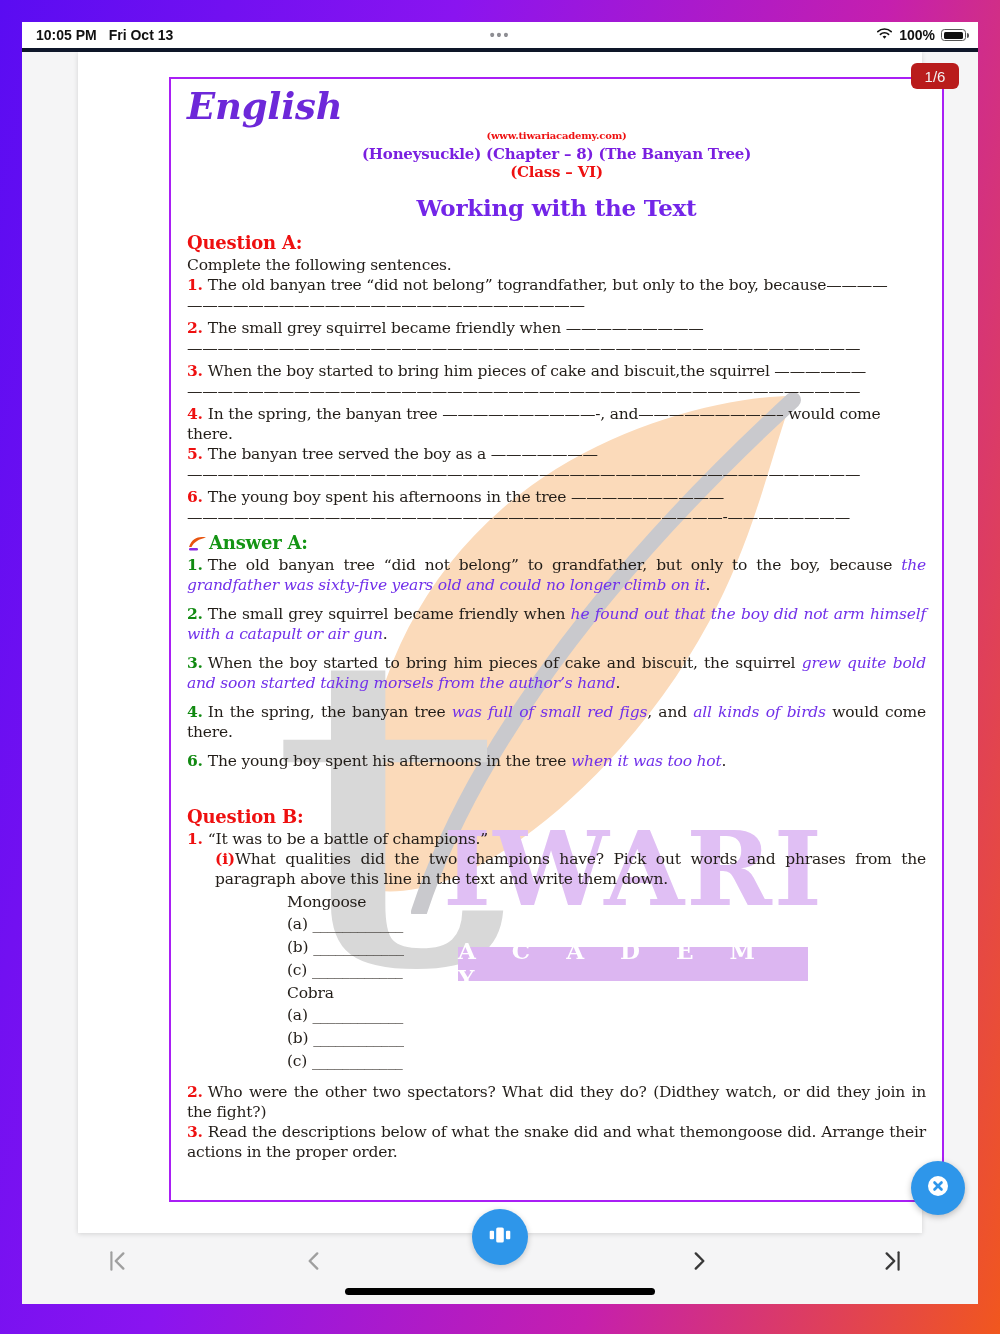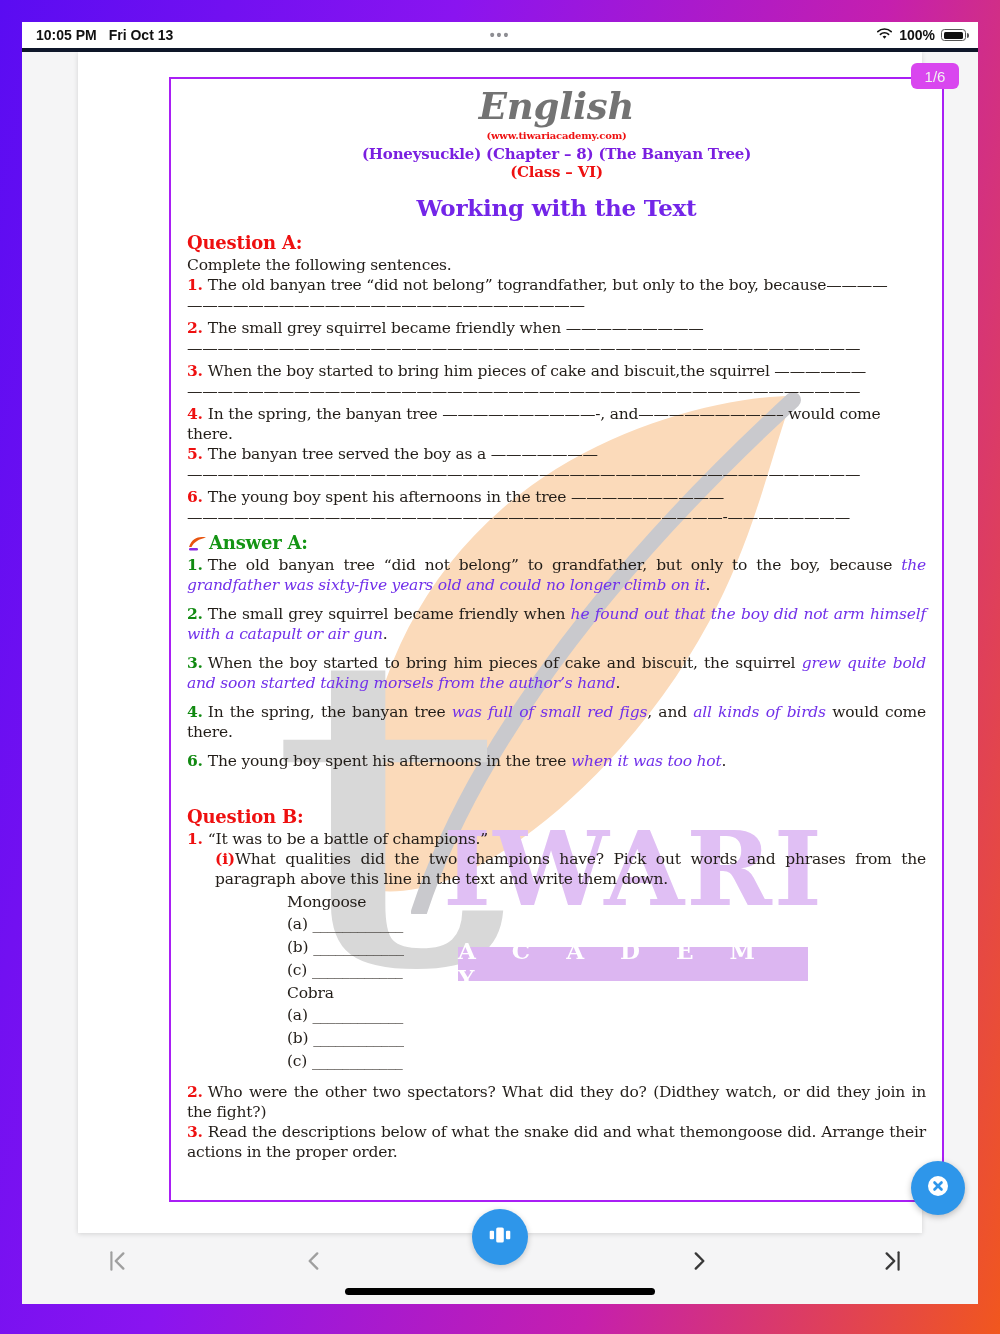--- a/index.html
+++ b/index.html
@@ -20,40 +20,40 @@
   .sb-center { position:absolute; left:0; right:0; text-align:center; color:#8e8e93; font-size:14px; letter-spacing:2px; font-weight:bold; }
   .sb-right { margin-left:auto; margin-right:12px; display:flex; align-items:center; gap:6px; font-weight:bold; }
   .battery { position:relative; width:25px; height:12px; border:1.5px solid #555; border-radius:3.5px; }
   .battery .fill { position:absolute; left:1.5px; top:1.5px; bottom:1.5px; width:19px; background:#111; border-radius:1.5px; }
   .battery .nub { position:absolute; right:-4px; top:3px; width:2.5px; height:5px; background:#555; border-radius:0 2px 2px 0; }
 
   
   .app { position:absolute; left:0; top:30px; right:0; bottom:0; background:#f5f5f6; }
   .pdf-page { position:absolute; left:56px; top:0; width:844px; height:1181px; background:#fff;
     box-shadow:0 1px 5px rgba(0,0,0,.14); }
-  .page-badge { position:absolute; left:889px; top:11px; width:48px; height:26px; background:#d946ef;
+  .page-badge { position:absolute; left:889px; top:11px; width:48px; height:26px; background:#b91c1c;
     border-radius:6px; color:#f2f2f2; font-size:15px; display:flex; align-items:center; justify-content:center; }
 
   
   .doc-box { position:absolute; left:91px; top:25px; width:775px; height:1125px; border:2px solid #a91ff5;
     background:#fff; overflow:hidden; }
   .wm { position:absolute; z-index:0; }
   .wm-leaf { left:170px; top:305px; }
   .wm-t { left:95px; top:520px; font-family:"DejaVu Serif",serif; font-size:430px; line-height:1;
     color:#d8d8d8; transform:scaleX(1.4); transform-origin:left top; font-weight:normal; }
   .wm-word { left:272px; top:738px; font-family:"DejaVu Serif",serif; font-weight:bold; font-size:103px;
     line-height:1; color:#e0bff4; letter-spacing:2px; }
   .wm-band { left:287px; top:868px; width:350px; height:34px; background:#dcb6f1; color:#fff;
     font-family:"DejaVu Serif",serif; font-weight:bold; font-size:23px; display:flex; align-items:center;
     justify-content:center; letter-spacing:14px; }
 
   .doc-content { position:relative; z-index:1; padding:6px 16px 0; font-family:"DejaVu Serif",serif;
     font-size:15.5px; line-height:20px; color:#221d18; letter-spacing:-0.2px; }
 
-  .t-title { text-align:center; font-size:37px; line-height:42px; font-weight:bold; font-style:italic; color:#737373; }
+  .t-title { text-align:left; font-size:37px; line-height:42px; font-weight:bold; font-style:italic; color:#6d28d9; }
   .t-site { text-align:center; font-size:10px; line-height:18px; font-weight:bold; color:#ee1010; }
   .t-book { text-align:center; font-size:15px; line-height:18px; font-weight:bold; color:#7a1fe0; }
   .t-class { text-align:center; font-size:15px; line-height:18px; font-weight:bold; color:#ee1010; }
   .t-section { text-align:center; font-size:23px; line-height:28px; font-weight:bold; color:#7325e8; margin:13px 0 9px; }
 
   .h-red { color:#ee1010; font-weight:bold; font-size:18px; line-height:24px; }
   .h-green { color:#149414; font-weight:bold; font-size:18px; line-height:24px; display:flex; align-items:center; }
   .num-red { color:#ee1010; font-weight:bold; margin-right:5px; }
   .num-green { color:#118a11; font-weight:bold; margin-right:5px; }
   .lbl-red { color:#ee1010; font-weight:bold; }

